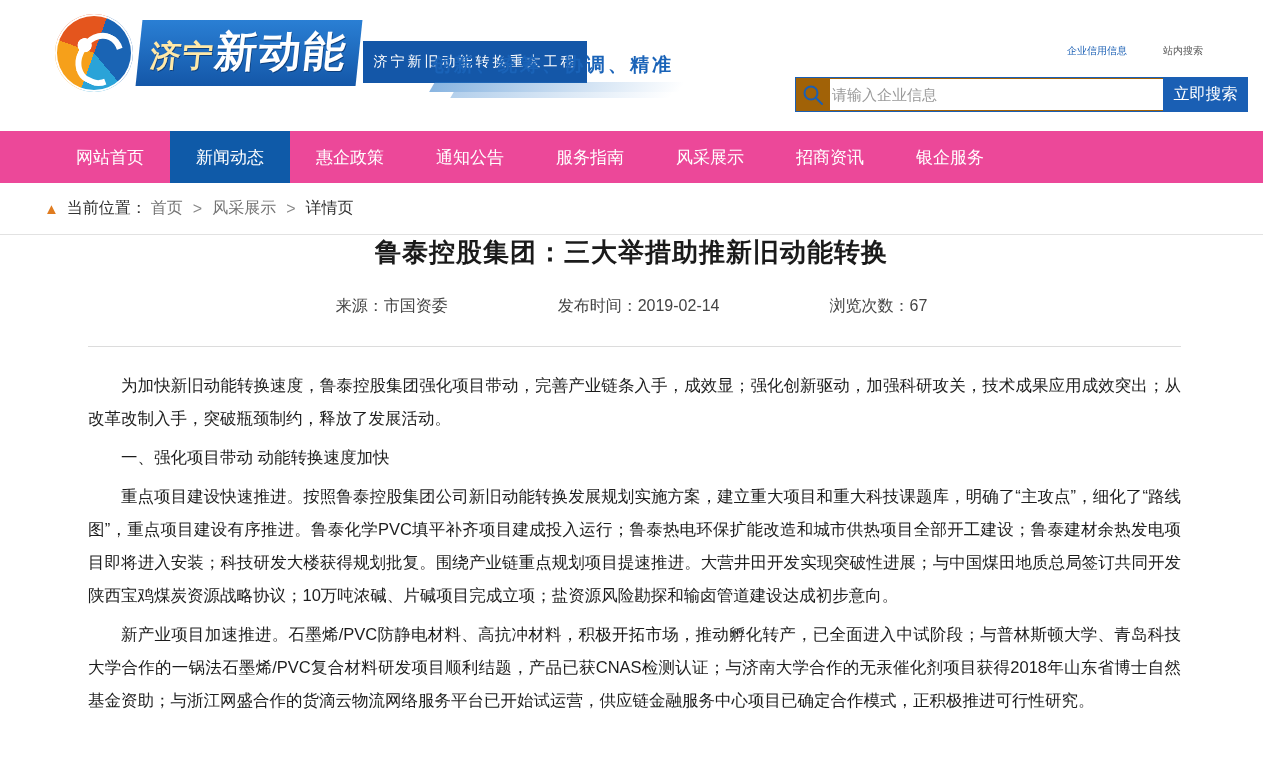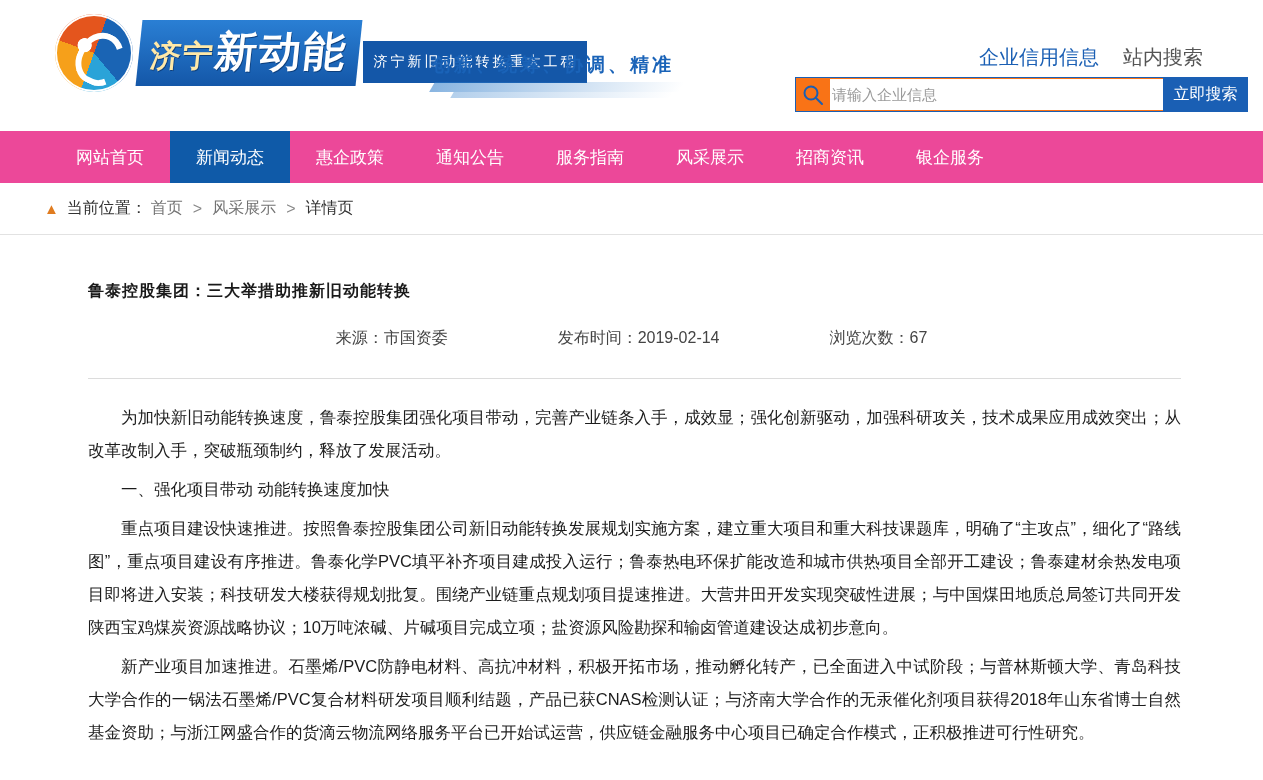--- a/index.html
+++ b/index.html
@@ -94,43 +94,43 @@
     left: 452px; top: 92px;
     width: 220px; height: 6px;
     background: linear-gradient(90deg, rgba(40,120,200,.35), rgba(40,120,200,0));
     transform: skewX(-30deg);
   }
 
   .top-links {
     position: absolute;
     right: 60px; top: 44px;
     display: flex;
-    gap: 24px;
-    font-size: 20px;
+    gap: 36px;
+    font-size: 10px;
   }
   .top-links a {
     color: #1a5fb4;
     text-decoration: none;
   }
   .top-links a.plain { color: #555555; }
 
   .search-row {
     position: absolute;
     left: 795px; top: 77px;
     display: flex;
     align-items: stretch;
     height: 35px;
   }
   .search-box {
     width: 368px;
     border: 1px solid #1a5fb4;
     border-right: none;
     display: flex;
     align-items: center;
-    background: #f97316;
+    background: #a16207;
   }
   .search-icon {
     width: 34px; height: 33px;
     display: flex; align-items: center; justify-content: center;
     color: #1a5fb4;
   }
   .search-icon svg { display: block; }
   .search-input {
     border: none;
     outline: none;
@@ -187,25 +187,24 @@
   .crumb-sep { color: #888; margin: 0 6px; }
   .crumb-current { color: #333; margin-left: 4px; }
 
   
   .article {
     width: 1175px;
     margin: 0 auto;
     padding: 0 44px;
   }
   .art-title {
-    text-align: left;
-    font-size: 16px;
+    text-align: center;
+    font-size: 26px;
     font-weight: bold;
     color: #1a1a1a;
-    margin-top: 46px;
     letter-spacing: 1px;
   }
   .art-meta {
     display: flex;
     justify-content: center;
     gap: 110px;
     margin-top: 26px;
     font-size: 16px;
     color: #444;
   }

